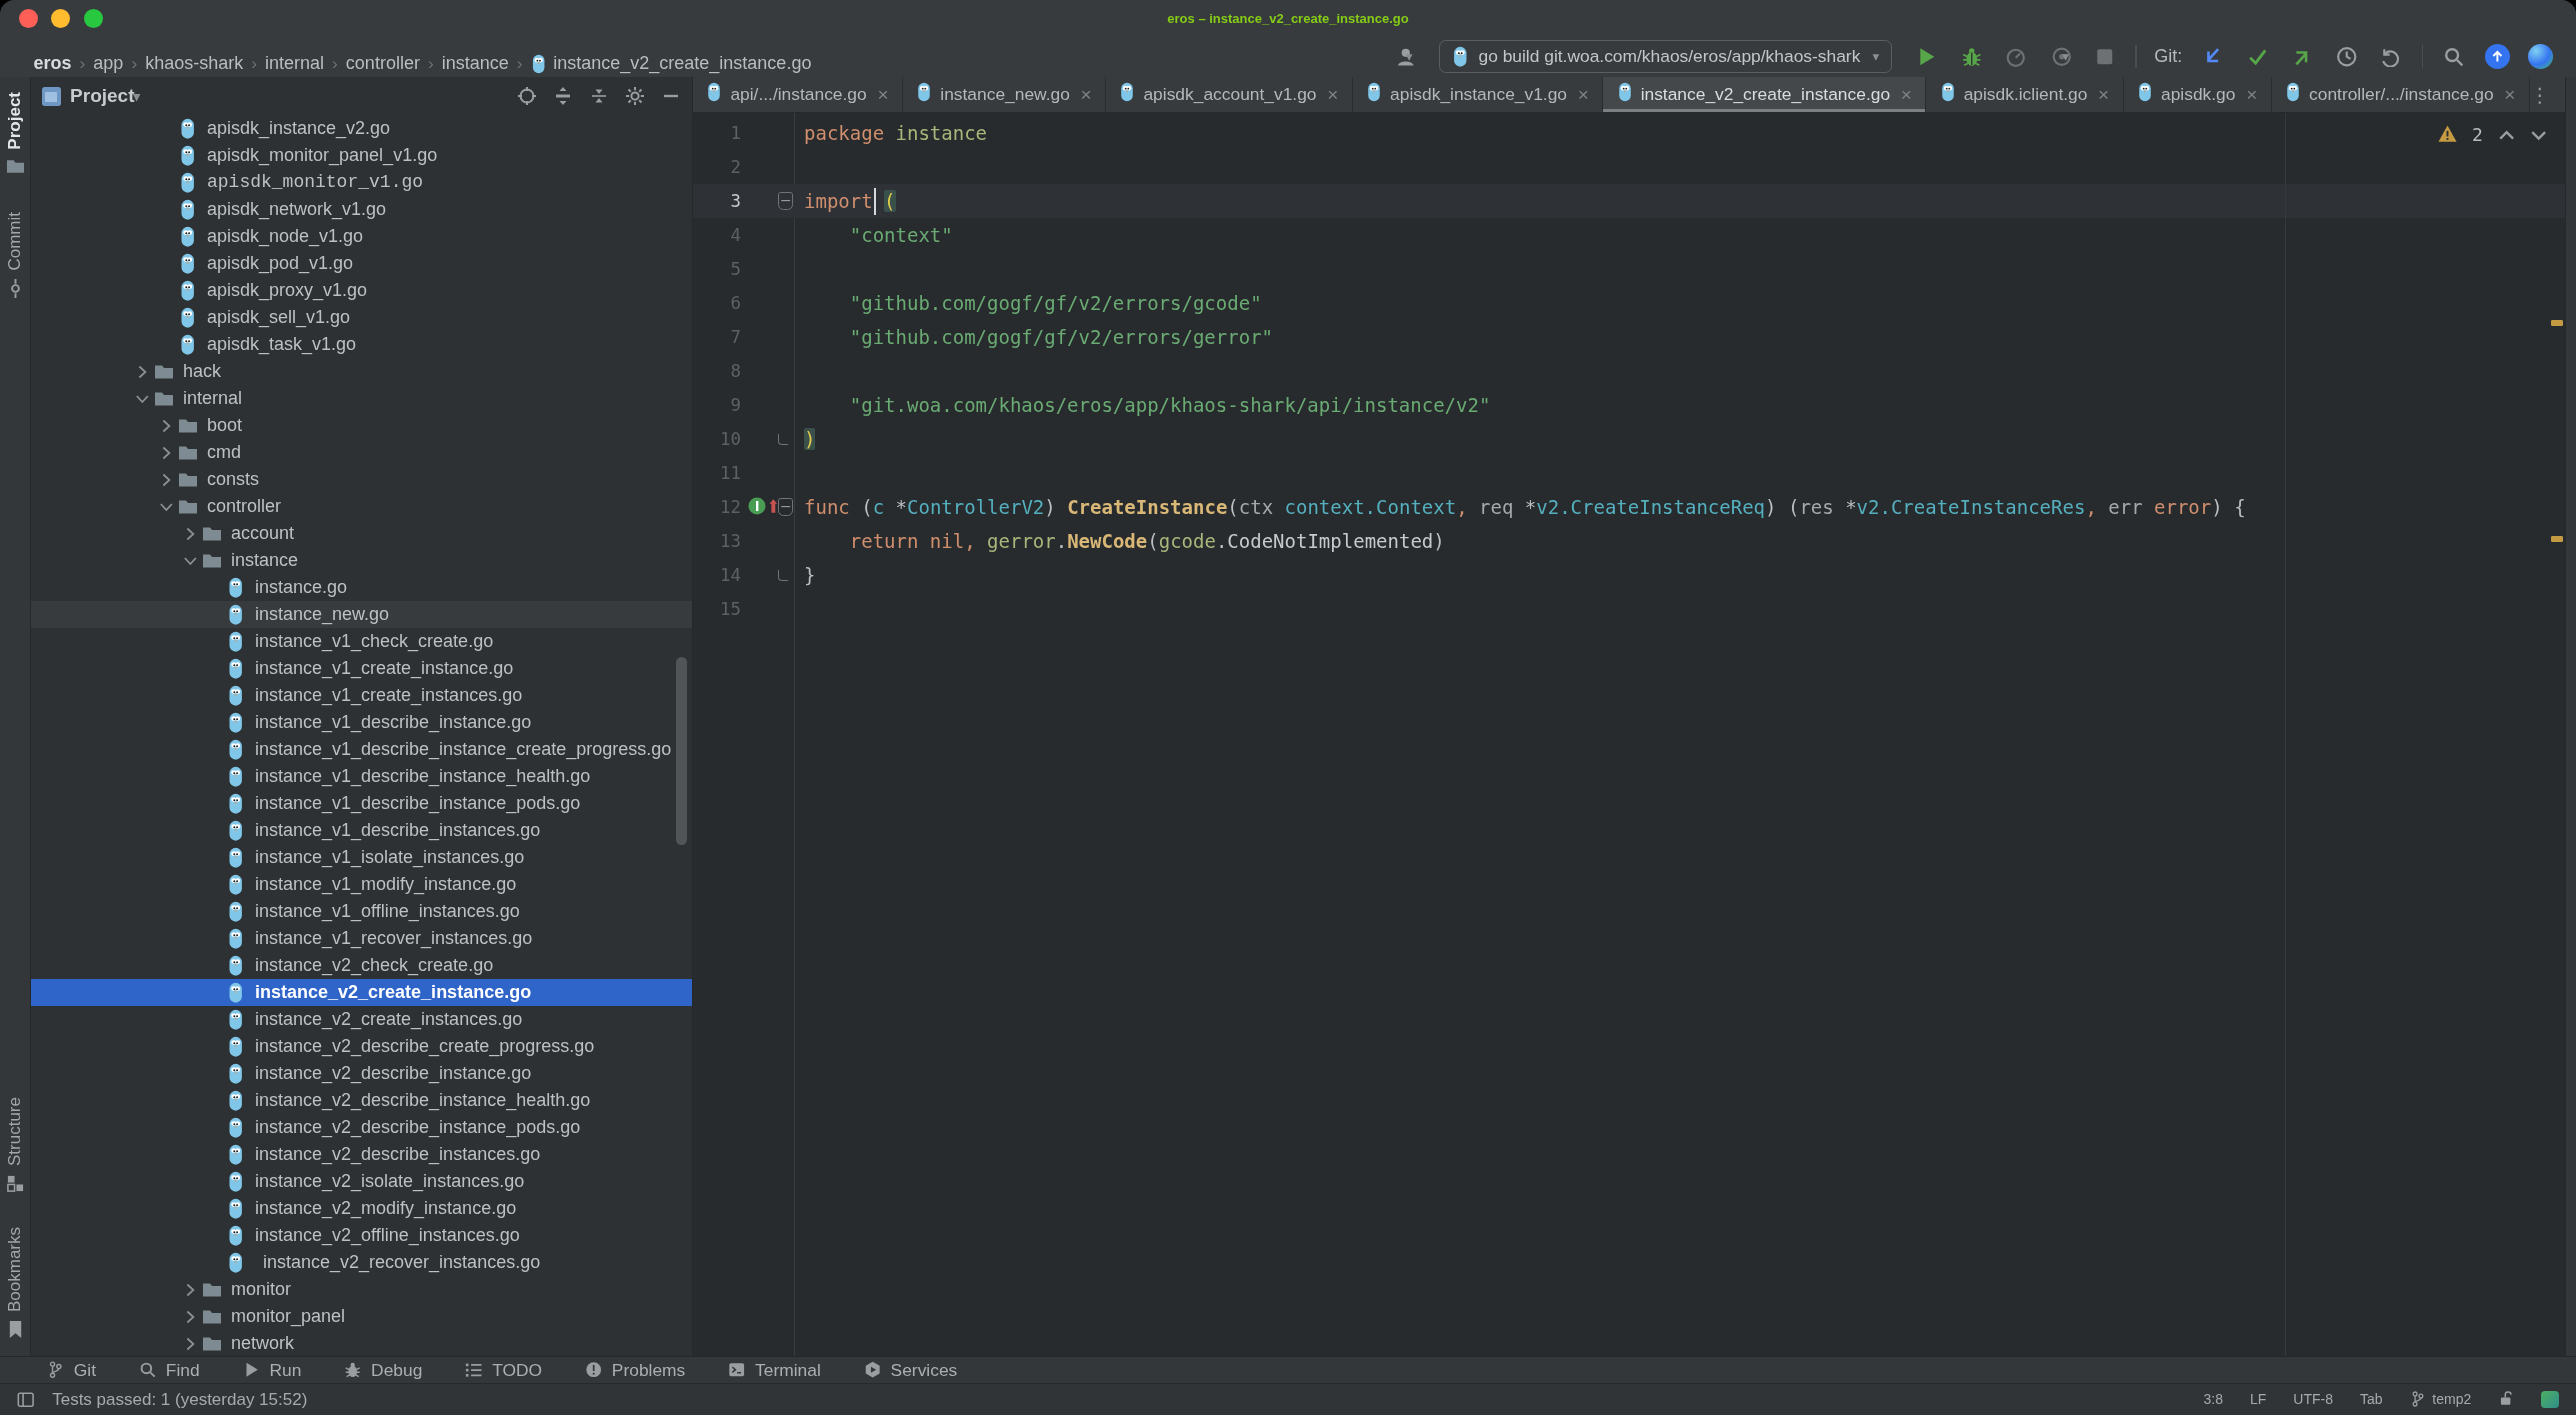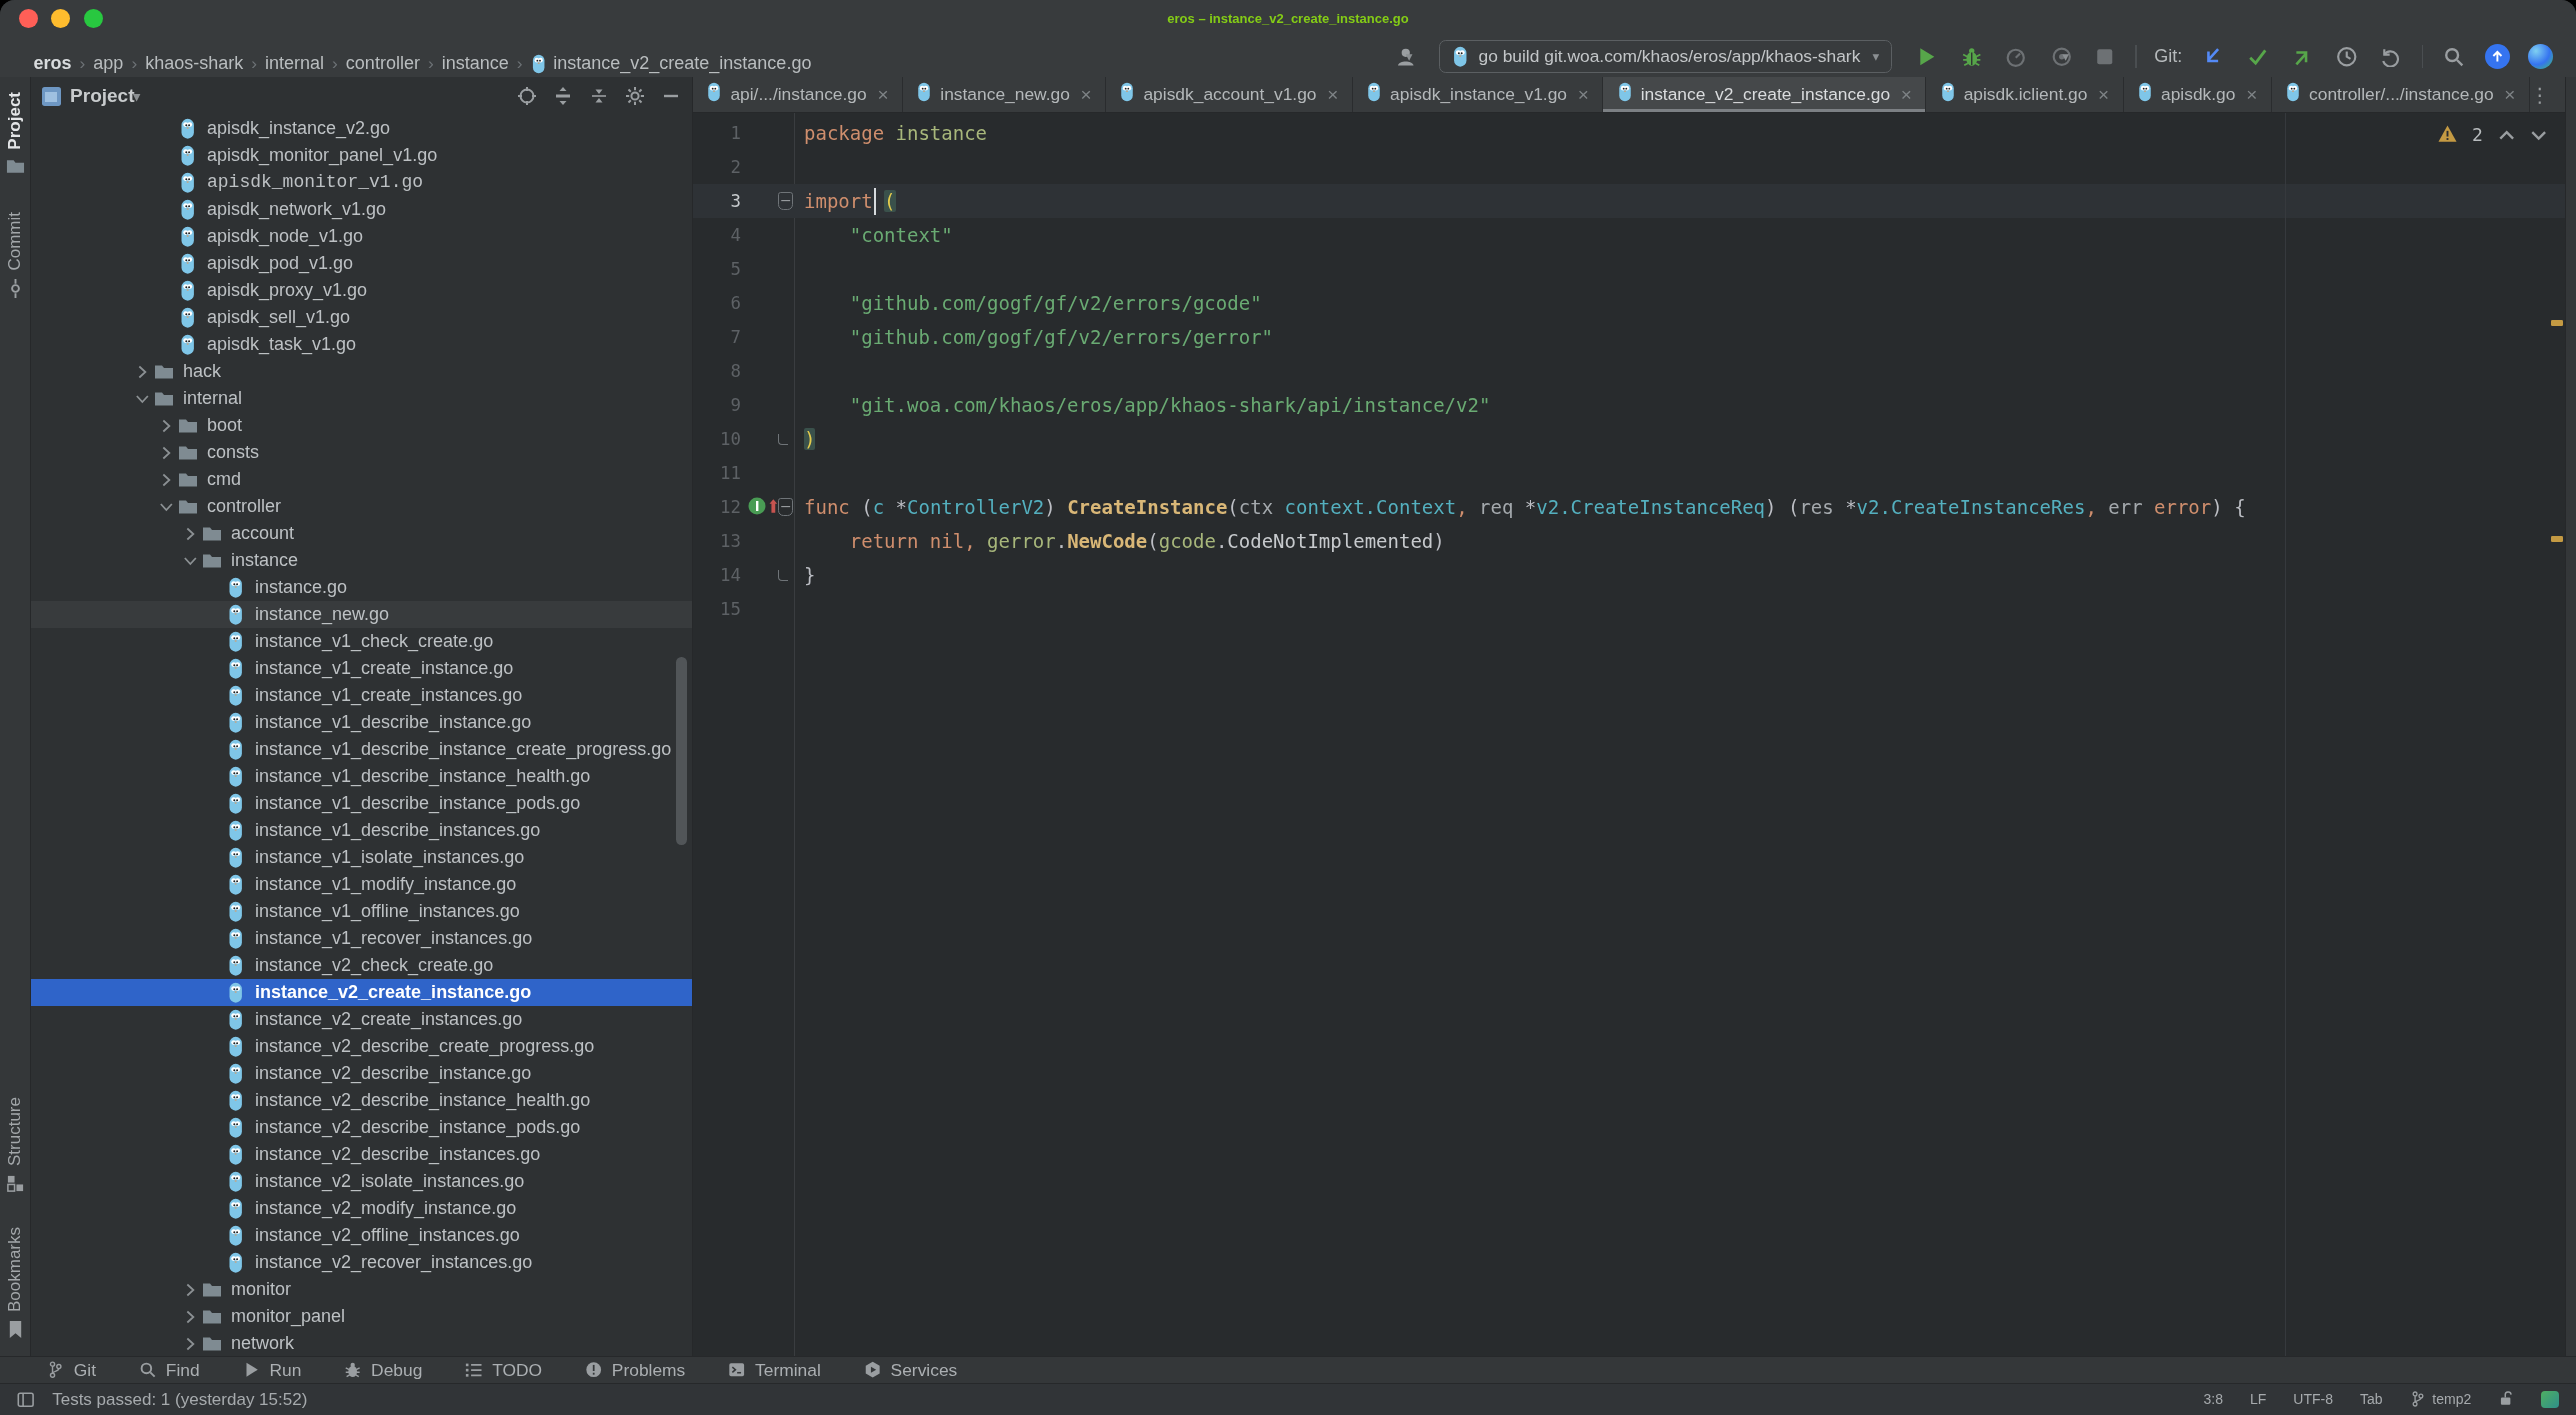--- a/index.html
+++ b/index.html
@@ -555,38 +555,38 @@
                 </svg>
               </i>
             </span>
             <span class="fic">
               <i style="display: inline-flex;">
                 <svg viewBox="0 0 20 16">
                   <path d="M1 1.5h7l2 2.5h9v10.5H1z" fill="#7f8b92"></path>
                 </svg>
               </i>
             </span>
-            <span>consts</span>
+            <span>cmd</span>
           </div>
           <div class="row" style="padding-left: 125px;">
             <span class="chev">
               <i style="display: inline-flex;">
                 <svg viewBox="0 0 10 16">
                   <path d="M2 2.5l6 5.5-6 5.5" stroke="currentColor" stroke-width="1.8" fill="none"></path>
                 </svg>
               </i>
             </span>
             <span class="fic">
               <i style="display: inline-flex;">
                 <svg viewBox="0 0 20 16">
                   <path d="M1 1.5h7l2 2.5h9v10.5H1z" fill="#7f8b92"></path>
                 </svg>
               </i>
             </span>
-            <span>cmd</span>
+            <span>consts</span>
           </div>
           <div class="row" style="padding-left: 125px;">
             <span class="chev open">
               <i style="display: inline-flex;">
                 <svg viewBox="0 0 10 16">
                   <path d="M2 2.5l6 5.5-6 5.5" stroke="currentColor" stroke-width="1.8" fill="none"></path>
                 </svg>
               </i>
             </span>
             <span class="fic">
@@ -1000,21 +1000,21 @@
                   <circle cx="7.6" cy="8" r="3" fill="#fff"></circle>
                   <circle cx="12.4" cy="8" r="3" fill="#fff"></circle>
                   <circle cx="8.3" cy="8.7" r="1.2" fill="#1d1f21"></circle>
                   <circle cx="11.7" cy="8.7" r="1.2" fill="#1d1f21"></circle>
                   <rect x="8.7" y="11.2" width="2.6" height="1.8" rx="0.9" fill="#c9a27c"></rect>
                 </svg>
               </i>
             </span>
             <span>instance_v2_offline_instances.go</span>
           </div>
-          <div class="row" style="padding-left: 193px;">
+          <div class="row" style="padding-left: 193px; gap: 8px;">
             <span class="fic go">
               <i style="display: inline-flex;">
                 <svg viewBox="0 0 20 26">
                   <rect x="2.5" y="1" width="15" height="24" rx="7.5" fill="#7fc6e8"></rect>
                   <circle cx="7.6" cy="8" r="3" fill="#fff"></circle>
                   <circle cx="12.4" cy="8" r="3" fill="#fff"></circle>
                   <circle cx="8.3" cy="8.7" r="1.2" fill="#1d1f21"></circle>
                   <circle cx="11.7" cy="8.7" r="1.2" fill="#1d1f21"></circle>
                   <rect x="8.7" y="11.2" width="2.6" height="1.8" rx="0.9" fill="#c9a27c"></rect>
                 </svg>

